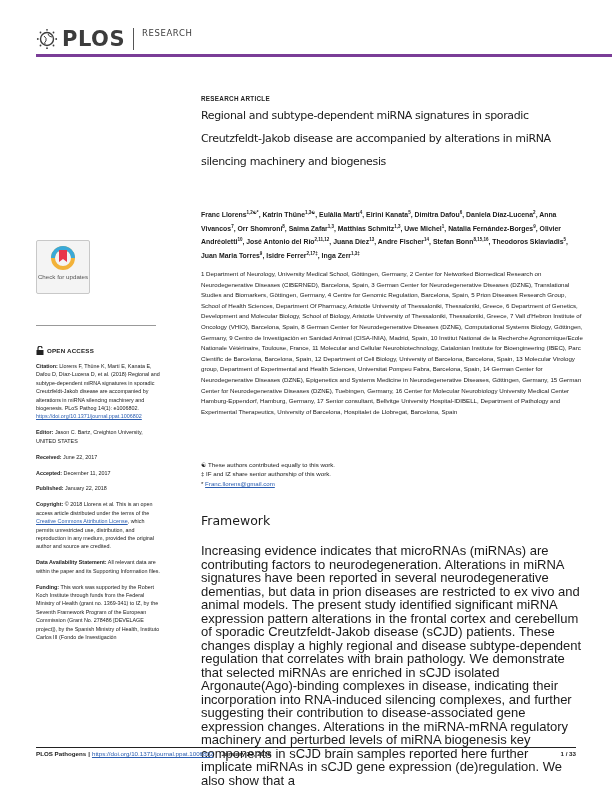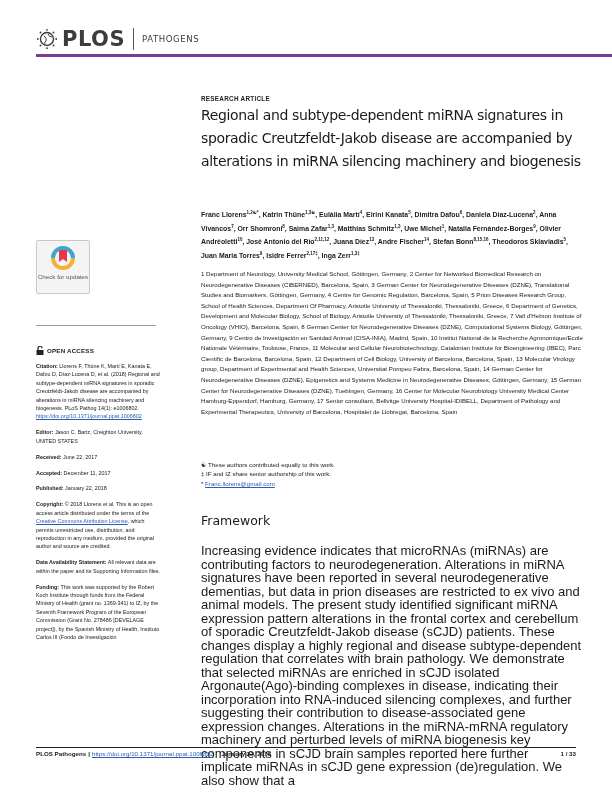--- a/index.html
+++ b/index.html
@@ -1,40 +1,40 @@
 <!DOCTYPE html>
 <html><head>
 <meta charset="utf-8">
 <style>
   html, body { margin: 0; padding: 0; background: #ffffff; }
   body {
     width: 612px; height: 792px; position: relative; overflow: hidden;
     font-family: "Liberation Sans", sans-serif; color: #1a1a1a;
   }
   .header { position: absolute; left: 36px; top: 22px; width: 576px; height: 40px; }
-  .logo-wrap { position: absolute; left: 0; top: 6px; display: flex; align-items: center; }
+  .logo-wrap { position: absolute; left: 0; top: 6px; display: flex; }
   .globe { width: 22px; height: 22px; margin-right: 4px; }
   .plos-word {
     font-family: "DejaVu Sans", sans-serif; font-weight: bold; font-size: 21px;
     color: #3c3c3c; letter-spacing: 0.5px; line-height: 22px;
   }
   .logo-divider { width: 1px; height: 22px; background: #555; margin: 0 8px 0 8px; }
   .journal-name {
     font-family: "DejaVu Sans", sans-serif; font-size: 8.5px; color: #3c3c3c;
     letter-spacing: 0.6px;
   }
   .purple-bar { position: absolute; left: 36px; top: 54px; width: 576px; height: 3px; background: #7a3d97; }
 
   .article-type {
     position: absolute; left: 201px; top: 95px; font-size: 6.3px; font-weight: bold;
     letter-spacing: 0.3px; color: #222;
   }
   .title {
     position: absolute; left: 201px; top: 104px; width: 380px;
-    font-family: "DejaVu Sans", sans-serif; font-size: 14px; line-height: 23px;
+    font-family: "DejaVu Sans", sans-serif; font-size: 11px; line-height: 23px;
     color: #1a1a1a; letter-spacing: -0.35px; margin: 0; font-weight: normal;
   }
   .authors {
     position: absolute; left: 201px; top: 207px; width: 380px;
     font-size: 6.9px; font-weight: bold; line-height: 11.6px; color: #1a1a1a;
   }
   .authors sup { font-size: 4.5px; vertical-align: 3px; }
   .affiliations {
     position: absolute; left: 201px; top: 269px; width: 382px;
     font-size: 6.15px; line-height: 10.6px; color: #1a1a1a;
@@ -101,21 +101,21 @@
       <circle cx="17.5" cy="4.5" r="0.9" fill="#3c3c3c"></circle>
       <circle cx="20.2" cy="11" r="0.9" fill="#3c3c3c"></circle>
       <circle cx="17.5" cy="17.5" r="0.9" fill="#3c3c3c"></circle>
       <circle cx="11" cy="20.2" r="0.9" fill="#3c3c3c"></circle>
       <circle cx="4.5" cy="17.5" r="0.9" fill="#3c3c3c"></circle>
       <circle cx="1.8" cy="11" r="0.9" fill="#3c3c3c"></circle>
       <circle cx="4.5" cy="4.5" r="0.9" fill="#3c3c3c"></circle>
     </svg>
     <span class="plos-word">PLOS</span>
     <span class="logo-divider"></span>
-    <span class="journal-name">PATHOGENS</span>
+    <span class="journal-name">RESEARCH</span>
   </div>
 </div>
 <div class="purple-bar"></div>
 
 <div class="article-type">RESEARCH ARTICLE</div>
 <h1 class="title">Regional and subtype-dependent miRNA signatures in sporadic Creutzfeldt-Jakob disease are accompanied by alterations in miRNA silencing machinery and biogenesis</h1>
 
 <div class="authors" id="authors"><span>Franc Llorens</span><sup>1,2☯*</sup>, <span>Katrin Thüne</span><sup>1,3☯</sup>, <span>Eulàlia Martí</span><sup>4</sup>, <span>Eirini Kanata</span><sup>5</sup>, <span>Dimitra Dafou</span><sup>6</sup>, <span>Daniela Díaz-Lucena</span><sup>2</sup>, <span>Anna Vivancos</span><sup>7</sup>, <span>Orr Shomroni</span><sup>8</sup>, <span>Saima Zafar</span><sup>1,3</sup>, <span>Matthias Schmitz</span><sup>1,3</sup>, <span>Uwe Michel</span><sup>1</sup>, <span>Natalia Fernández-Borges</span><sup>9</sup>, <span>Olivier Andréoletti</span><sup>10</sup>, <span>José Antonio del Río</span><sup>2,11,12</sup>, <span>Juana Díez</span><sup>13</sup>, <span>Andre Fischer</span><sup>14</sup>, <span>Stefan Bonn</span><sup>8,15,16</sup>, <span>Theodoros Sklaviadis</span><sup>5</sup>, <span>Juan Maria Torres</span><sup>9</sup>, <span>Isidre Ferrer</span><sup>2,17‡</sup>, <span>Inga Zerr</span><sup>1,3‡</sup></div>
 
 <div class="affiliations">1 Department of Neurology, University Medical School, Göttingen, Germany, 2 Center for Networked Biomedical Research on Neurodegenerative Diseases (CIBERNED), Barcelona, Spain, 3 German Center for Neurodegenerative Diseases (DZNE), Translational Studies and Biomarkers, Göttingen, Germany, 4 Centre for Genomic Regulation, Barcelona, Spain, 5 Prion Diseases Research Group, School of Health Sciences, Department Of Pharmacy, Aristotle University of Thessaloniki, Thessaloniki, Greece, 6 Department of Genetics, Development and Molecular Biology, School of Biology, Aristotle University of Thessaloniki, Thessaloniki, Greece, 7 Vall d'Hebron Institute of Oncology (VHIO), Barcelona, Spain, 8 German Center for Neurodegenerative Diseases (DZNE), Computational Systems Biology, Göttingen, Germany, 9 Centro de Investigación en Sanidad Animal (CISA-INIA), Madrid, Spain, 10 Institut National de la Recherche Agronomique/Ecole Nationale Vétérinaire, Toulouse, France, 11 Molecular and Cellular Neurobiotechnology, Catalonian Institute for Bioengineering (IBEC), Parc Científic de Barcelona, Barcelona, Spain, 12 Department of Cell Biology, University of Barcelona, Barcelona, Spain, 13 Molecular Virology group, Department of Experimental and Health Sciences, Universitat Pompeu Fabra, Barcelona, Spain, 14 German Center for Neurodegenerative Diseases (DZNE), Epigenetics and Systems Medicine in Neurodegenerative Diseases, Göttingen, Germany, 15 German Center for Neurodegenerative Diseases (DZNE), Tuebingen, Germany, 16 Center for Molecular Neurobiology University Medical Center Hamburg-Eppendorf, Hamburg, Germany, 17 Senior consultant, Bellvitge University Hospital-IDIBELL, Department of Pathology and Experimental Therapeutics, University of Barcelona, Hospitalet de Llobregat, Barcelona, Spain</div>

